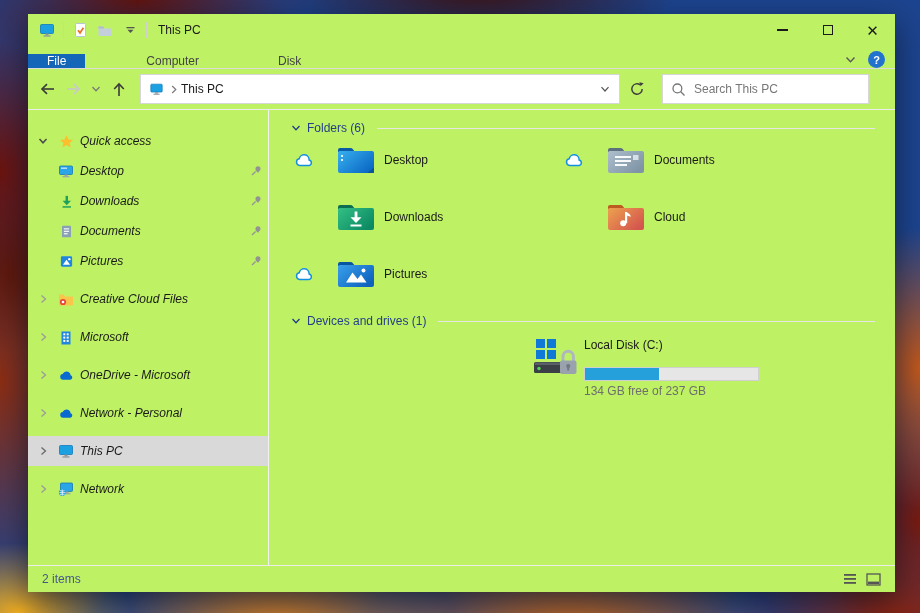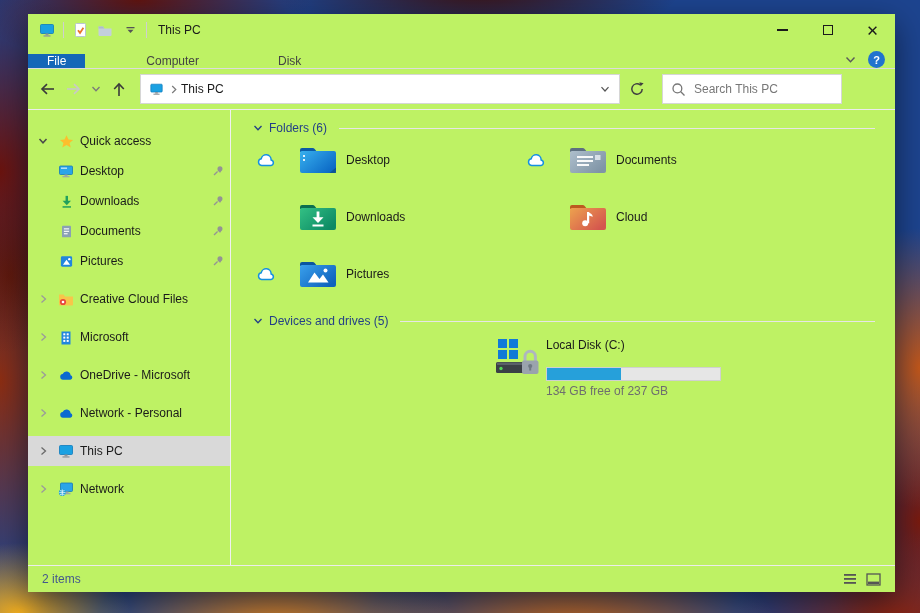--- a/index.html
+++ b/index.html
@@ -42,26 +42,26 @@
   .ribright{ margin-left:auto; display:flex; align-items:center; gap:12px; padding-right:10px; }
   .helpcirc{ width:17px; height:17px; border-radius:50%; background:#2173ce; color:#fff; font-size:11px; font-weight:bold; display:flex; align-items:center; justify-content:center; }
   
   .toolbar{ position:absolute; left:0; top:55px; right:0; height:41px; display:flex; align-items:center; border-bottom:1px solid #ececec; }
   .navbtn{ width:26px; height:26px; display:flex; align-items:center; justify-content:center; }
   .nav-back{ margin-left:6px; } .nav-recent{ width:20px; } .nav-up{ margin-right:8px; }
   .addrbar{ width:480px; height:30px; border:1px solid #d6d6d6; display:flex; align-items:center; padding-left:8px; background:#fff; }
   .addrbar .crumbtext{ margin-left:4px; }
   .addr-dd{ margin-left:auto; width:28px; height:100%; display:flex; align-items:center; justify-content:center; }
   .refresh{ width:34px; height:30px; display:flex; align-items:center; justify-content:center; }
-  .searchbox{ margin-left:8px; width:180px; height:30px; border:1px solid #d6d6d6; display:flex; align-items:center; padding:0 8px; gap:8px; background:#fff; }
+  .searchbox{ margin-left:8px; width:207px; height:30px; border:1px solid #d6d6d6; display:flex; align-items:center; padding:0 8px; gap:8px; background:#fff; }
   .searchbox input{ border:0; outline:0; flex:1; font-size:12px; font-family:inherit; color:#333; background:transparent; }
   .searchbox input::placeholder{ color:#777; }
   
   .appbody{ position:absolute; left:0; top:96px; right:0; bottom:27px; display:flex; }
-  .sidebar{ width:203px; height:100%; padding-top:16px; border-right:1px solid #f0f0f0; overflow:hidden; }
+  .sidebar{ width:241px; height:100%; padding-top:16px; border-right:1px solid #f0f0f0; overflow:hidden;font-style:italic; }
   .srow{ display:flex; align-items:center; height:30px; position:relative; }
   .srow.group{ margin-top:8px; }
   .srow.first{ margin-top:0; }
   .srow .chev{ width:14px; margin-left:8px; display:flex; justify-content:center; }
   .srow .mic{ width:16px; height:16px; margin-left:8px; display:flex; align-items:center; justify-content:center; }
   .srow.lvl1 .mic{ margin-left:30px; }
   .srow .slabel{ margin-left:6px; white-space:nowrap; }
   .srow .pin{ position:absolute; right:4px; width:14px; height:14px; }
   .srow.selected{ background:#d9d9d9; }
   .main{ position:relative; flex:1; }
@@ -516,21 +516,21 @@
           <span class="tlabel">Pictures</span>
         </div>
 
 
       </div>
 
       <div class="ghead" style="top:203px">
         <svg width="10" height="8" viewBox="0 0 10 8">
             <polyline points="1.5,2 5,5.8 8.5,2" fill="none" stroke="#233f87" stroke-width="1.3"></polyline>
           </svg>
-        <span class="glabel">Devices and drives (5)</span>
+        <span class="glabel">Devices and drives (1)</span>
         <span class="gline"></span>
       </div>
 
       <div class="drivetile">
         <svg width="44" height="42" viewBox="0 0 44 42">
           <g fill="#1079d8">
               <rect x="3" y="3" width="9" height="9"></rect>
               <rect x="14" y="3" width="9" height="9"></rect>
               <rect x="3" y="14" width="9" height="9"></rect>
               <rect x="14" y="14" width="9" height="9"></rect>

